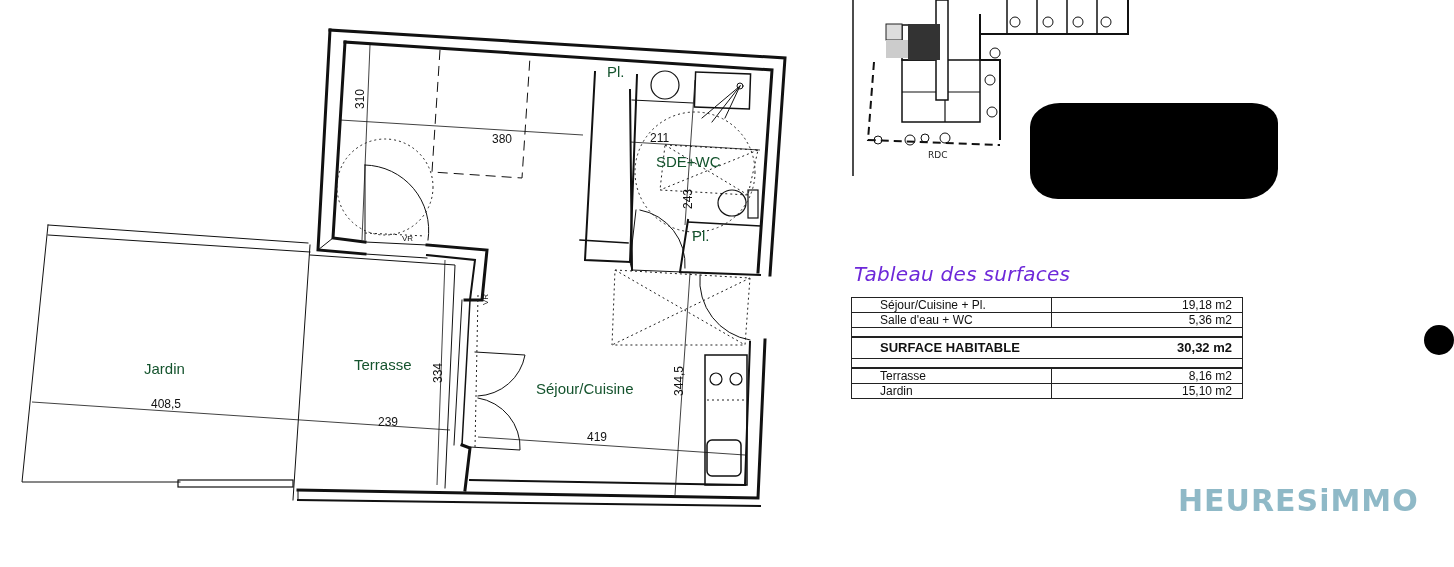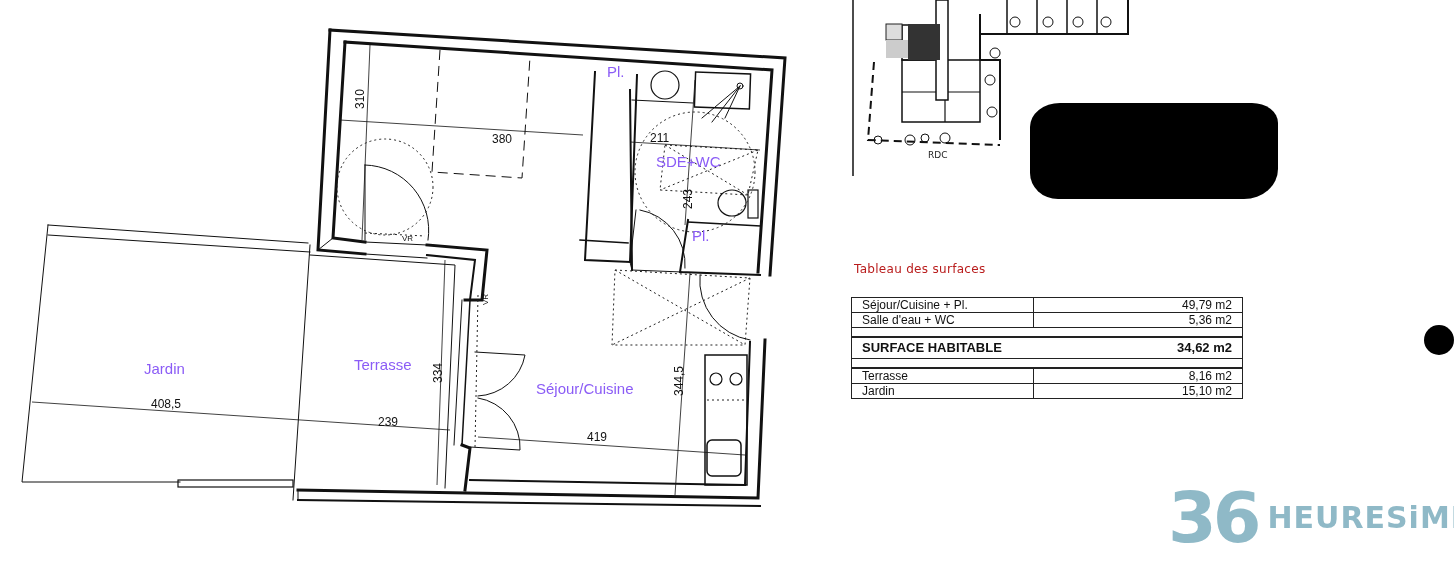--- a/index.html
+++ b/index.html
@@ -1,28 +1,28 @@
 <!DOCTYPE html>
 <html><head>
 <meta charset="utf-8">
 <style>
   html, body { margin: 0; padding: 0; background: #ffffff; }
   body { width: 1454px; height: 567px; position: relative; overflow: hidden; font-family: "Liberation Sans", sans-serif; color: #111; }
   .plan { position: absolute; left: 0; top: 0; width: 820px; height: 567px; }
   .plan svg { width: 820px; height: 567px; display: block; }
-  .room-label { position: absolute; font-family: "Liberation Sans", sans-serif; font-size: 15px; color: #8b5cf6; white-space: nowrap; }
+  .room-label { position: absolute; font-family: "Liberation Sans", sans-serif; font-size: 15px; color: #14532d; white-space: nowrap; }
   .dim-label { position: absolute; font-family: "Liberation Sans", sans-serif; font-size: 12px; color: #111; white-space: nowrap; }
   .dim-vert { transform: rotate(-90deg); transform-origin: center center; }
   .site { position: absolute; left: 850px; top: 0; width: 280px; height: 180px; }
   .site svg { width: 280px; height: 180px; display: block; }
   .site-label { position: absolute; left: 928px; top: 150px; font-size: 9px; font-family: "DejaVu Sans", sans-serif; color: #222; }
   .redaction { position: absolute; left: 1030px; top: 103px; width: 248px; height: 96px; background: #000; border-radius: 30px 26px 34px 28px / 24px 20px 30px 26px; }
-  .tbl-title { position: absolute; left: 854px; top: 262px; font-family: "DejaVu Sans", sans-serif; font-size: 12px; color: #b91c1c; letter-spacing: 0.3px; }
+  .tbl-title { position: absolute; left: 854px; top: 262px; font-family: "DejaVu Sans", sans-serif; font-size: 20px; color: #6d28d9; letter-spacing: 0.3px; font-style: italic; }
   .surf-table { position: absolute; left: 851px; top: 297px; width: 392px; font-family: "Liberation Sans", sans-serif; font-size: 12px; color: #111; }
-  .srow { display: flex; border: 1px solid #222; border-top: none; height: 14px; line-height: 14px; }
+  .srow { display: flex; border: 1px solid #222; border-top: none; height: 14px; line-height: 14px; padding-left: 18px; }
   .srow.first { border-top: 1px solid #222; }
   .srow .lbl { width: 182px; padding-left: 10px; border-right: 1px solid #222; box-sizing: border-box; }
   .srow .val { flex: 1; text-align: right; padding-right: 10px; }
   .srow.gap { height: 8px; border-left: 1px solid #222; border-right: 1px solid #222; }
   .srow.total { height: 20px; line-height: 20px; font-weight: bold; font-size: 13px; border-top: 1px solid #222; }
   .srow.total .lbl { border-right: none; width: 260px; }
   .srow.after { border-top: 1px solid #222; }
   .dot { position: absolute; left: 1424px; top: 325px; width: 30px; height: 30px; background: #000; border-radius: 50%; }
   .logo { position: absolute; left: 1168px; top: 488px; display: flex; align-items: center; color: #8fb9c7; font-family: "DejaVu Sans", sans-serif; font-weight: bold; }
   .logo .num { font-size: 70px; line-height: 60px; letter-spacing: -4px; }
@@ -182,43 +182,42 @@
     </g>
   </svg>
 </div>
 <div class="site-label">RDC</div>
 <div class="redaction"></div>
 
 <div class="tbl-title">Tableau des surfaces</div>
 <div class="surf-table">
   <div class="srow first">
     <div class="lbl">Séjour/Cuisine + Pl.</div>
-    <div class="val">49,79  m2</div>
+    <div class="val">19,18  m2</div>
   </div>
   <div class="srow">
     <div class="lbl">Salle d'eau + WC</div>
     <div class="val">5,36  m2</div>
   </div>
   <div class="srow gap"></div>
   <div class="srow total">
     <div class="lbl">SURFACE HABITABLE</div>
-    <div class="val">34,62  m2</div>
+    <div class="val">30,32  m2</div>
   </div>
   <div class="srow gap"></div>
   <div class="srow after">
     <div class="lbl">Terrasse</div>
     <div class="val">8,16  m2</div>
   </div>
   <div class="srow">
     <div class="lbl">Jardin</div>
     <div class="val">15,10  m2</div>
   </div>
 </div>
 
 <div class="dot"></div>
 
 <div class="logo">
-  <span class="num">36</span>
   <span class="words">
     <span class="w1">HEURES</span>
     <span class="w2">iMMO</span>
   </span>
 </div>
 
 </body></html>

